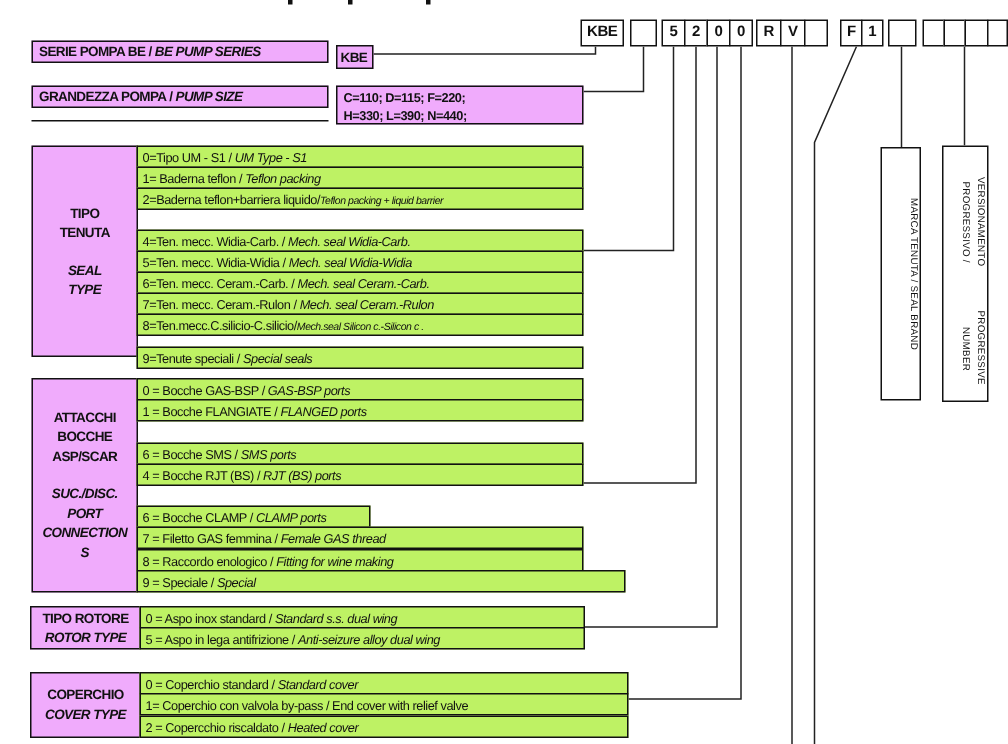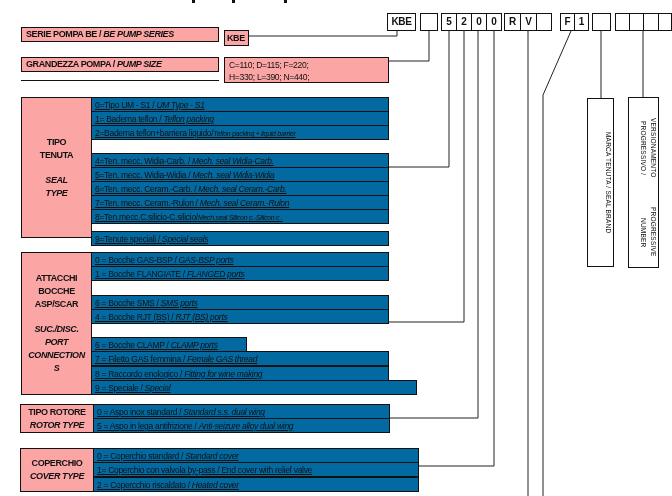--- a/index.html
+++ b/index.html
@@ -1,27 +1,27 @@
 <!DOCTYPE html>
 <html><head>
 <meta charset="utf-8">
 <style>
   html,body{margin:0;padding:0;background:#fff;}
   .canvas{position:relative;width:672px;height:496px;background:#ffffff;overflow:hidden;
           font-family:"Liberation Sans",sans-serif;color:#111;}
   .wires{position:absolute;left:0;top:0;width:672px;height:496px;pointer-events:none;}
-  .box{position:absolute;border:1px solid #111;background:#fca5a5;box-sizing:border-box;}
+  .box{position:absolute;border:1px solid #111;background:#f0abfc;box-sizing:border-box;}
   .cell{position:absolute;border:1px solid #111;background:#fff;box-sizing:border-box;
         font-size:10px;font-weight:bold;text-align:center;line-height:16px;letter-spacing:-0.3px;}
   .lbl{font-size:9px;font-weight:bold;letter-spacing:-0.4px;line-height:13px;
        display:flex;align-items:center;padding-left:4px;white-space:nowrap;overflow:hidden;}
   .lblcenter{flex-direction:column;justify-content:center;align-items:center;padding-left:0;text-align:center;}
-  .row{position:absolute;border:1px solid #111;background:#0369a1;box-sizing:border-box;height:15px;
+  .row{position:absolute;border:1px solid #111;background:#bef264;box-sizing:border-box;height:15px;
        font-size:8.5px;letter-spacing:-0.3px;line-height:12px;padding:1px 0 0 3px;
-       white-space:nowrap;overflow:hidden;text-decoration:underline;}
+       white-space:nowrap;overflow:hidden;}
   .row em{font-style:italic;}
   .row.small-em em{font-size:7px;}
   em{font-style:italic;}
   .vbox{position:absolute;border:1px solid #111;background:#fff;box-sizing:border-box;
         writing-mode:vertical-rl;text-align:center;font-size:6.5px;letter-spacing:0.2px;
         display:flex;justify-content:center;}
   .vbox span{display:block;line-height:10px;}
   .frag{position:absolute;top:0;width:3px;height:3px;background:#111;}
   .gap{height:12px;}
 </style>
@@ -75,21 +75,21 @@
     <span>SERIE POMPA BE /</span>&nbsp;<em>BE PUMP SERIES</em>
   </div>
   <div class="box lbl" style="left:224px;top:30px;width:25px;height:16px;padding-left:2px">
     <span>KBE</span>
   </div>
 
   <div class="box lbl" style="left:21px;top:57px;width:198px;height:15px">
     <span>GRANDEZZA POMPA /</span>&nbsp;<em>PUMP SIZE</em>
   </div>
   <div style="position:absolute;left:21px;top:80px;width:198px;height:1px;background:#111"></div>
-  <div class="box" style="left:224px;top:57px;width:165px;height:26px;font-size:8.5px;font-weight:normal;letter-spacing:-0.3px;line-height:12px;padding:1px 0 0 4px">
+  <div class="box" style="left:224px;top:57px;width:165px;height:26px;font-size:8.5px;font-weight:bold;letter-spacing:-0.3px;line-height:12px;padding:1px 0 0 4px">
     <div>C=110; D=115; F=220;</div>
     <div>H=330; L=390; N=440;</div>
   </div>
 
   <div class="box lbl lblcenter" style="left:21px;top:97px;width:71px;height:141px">
     <div>TIPO</div>
     <div>TENUTA</div>
     <div class="gap"></div>
     <em>SEAL</em>
     <em>TYPE</em>

